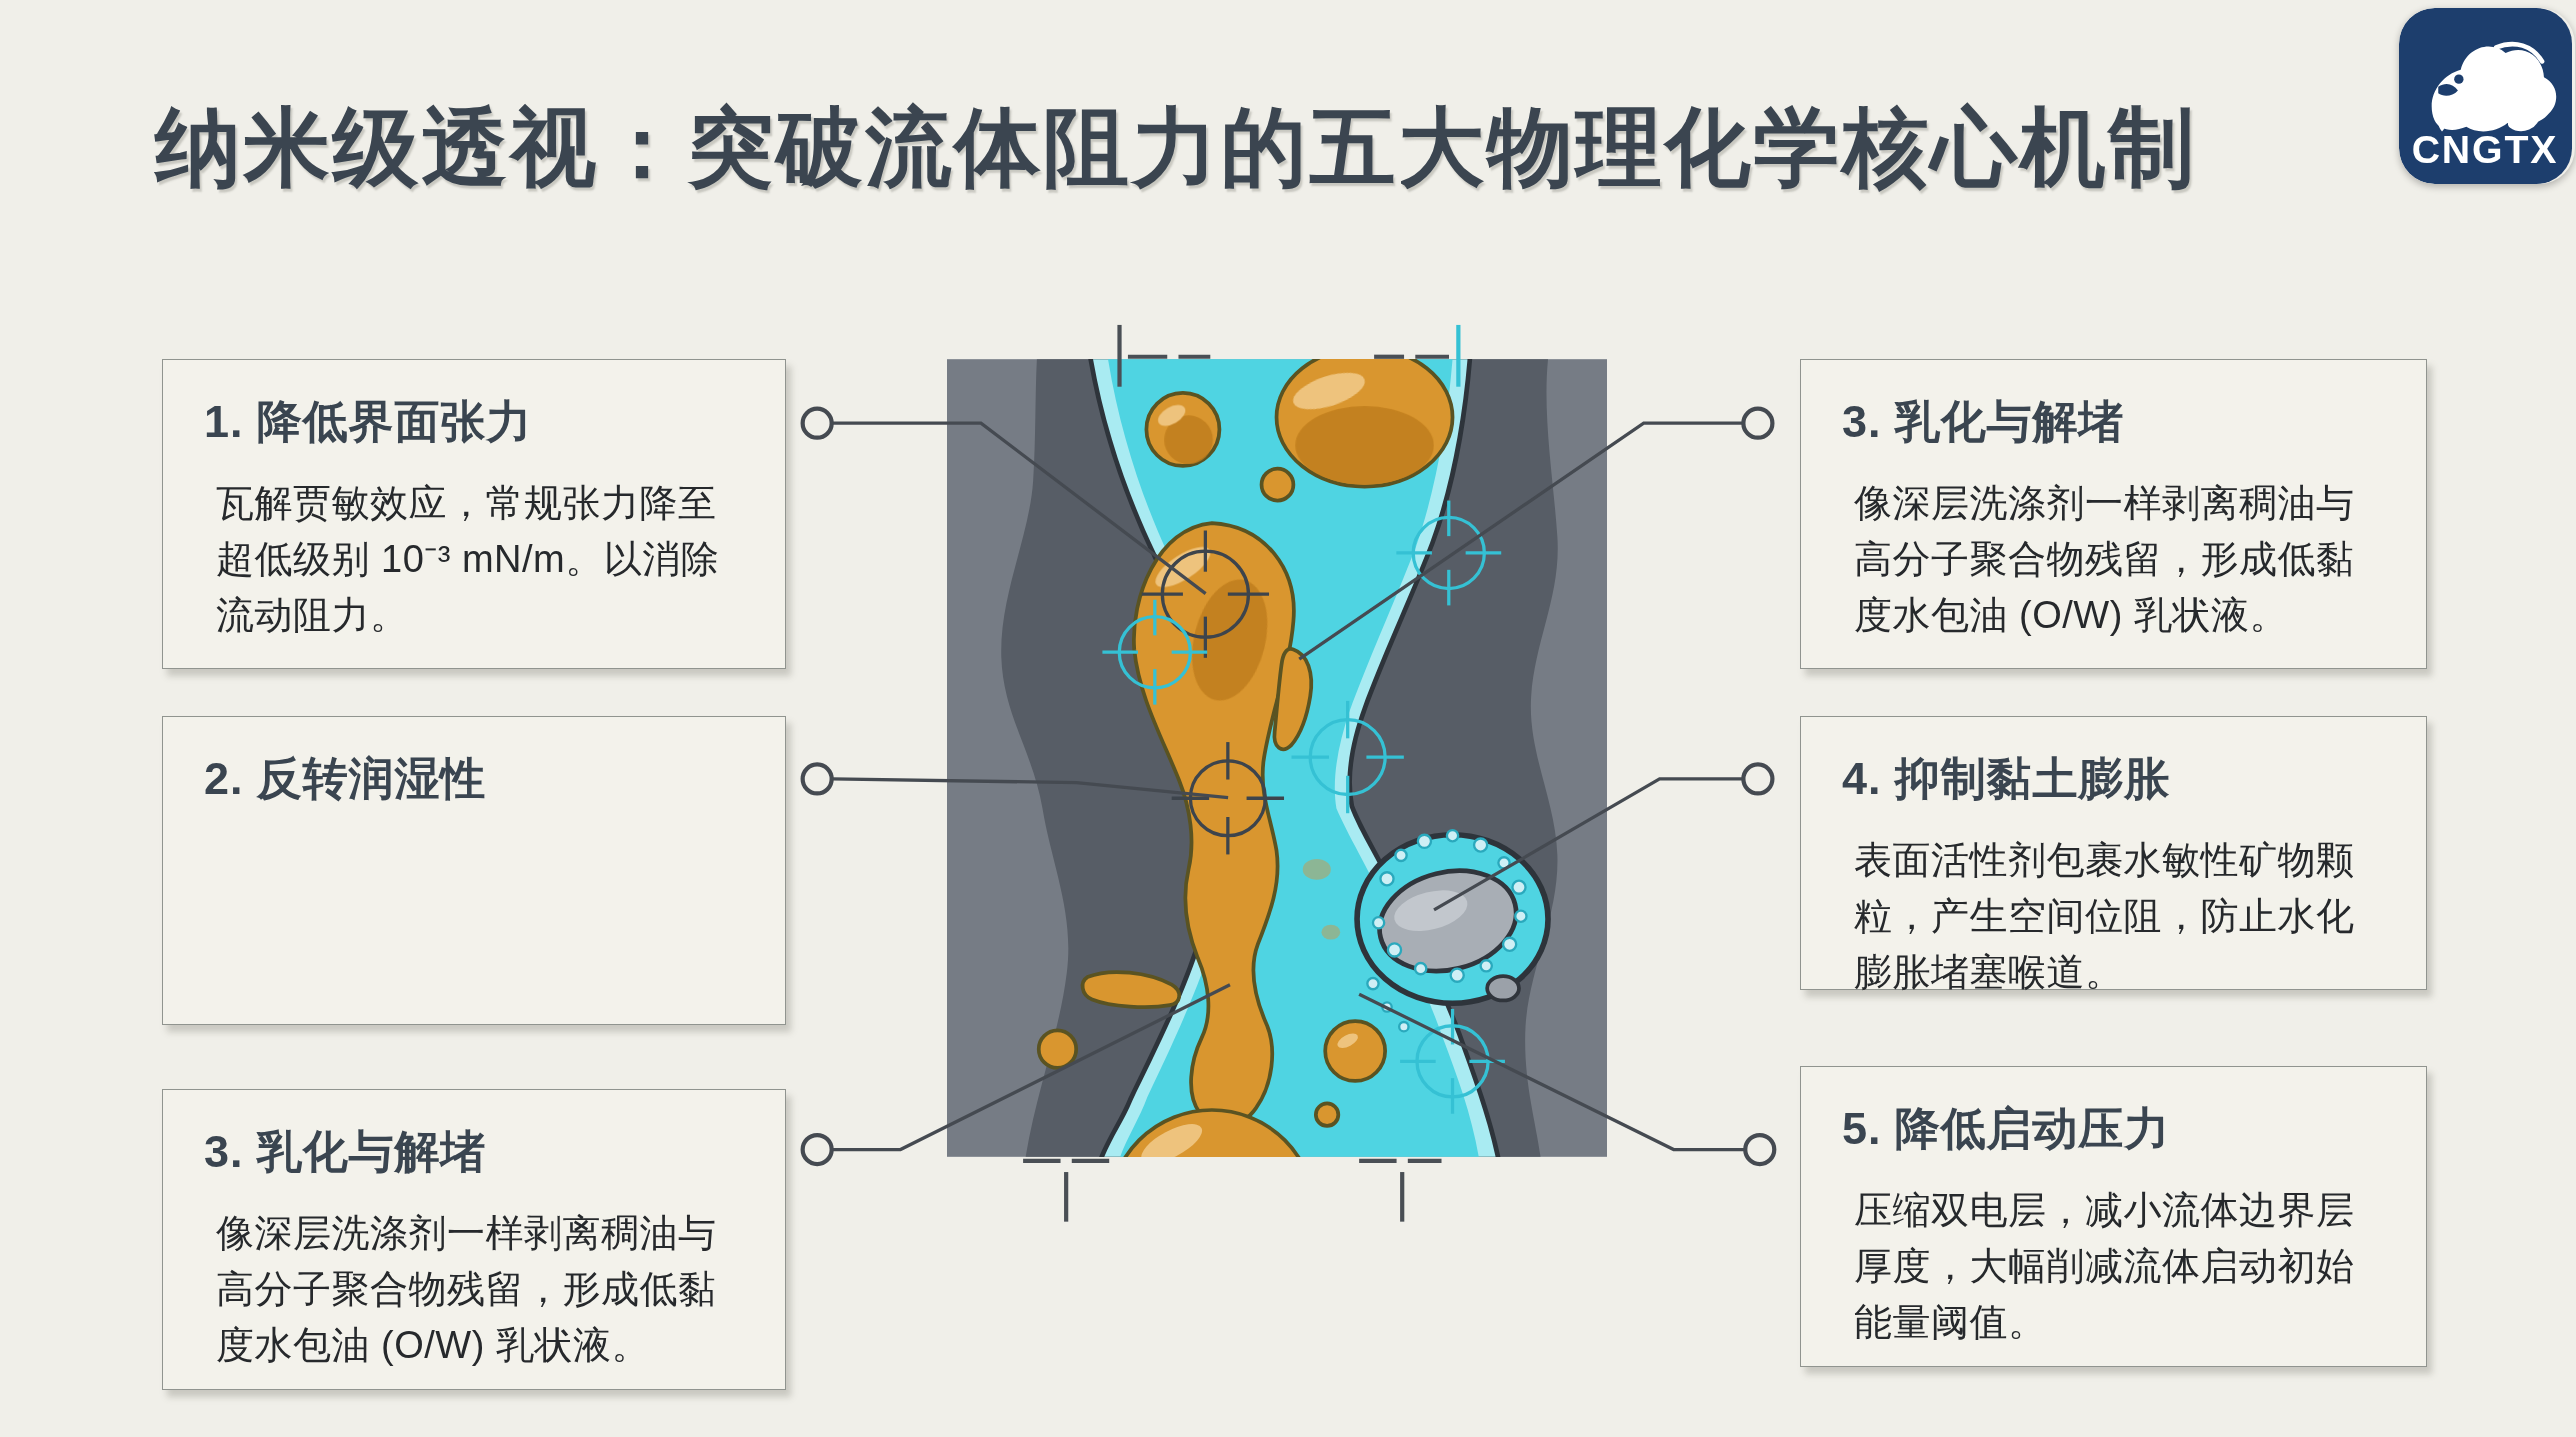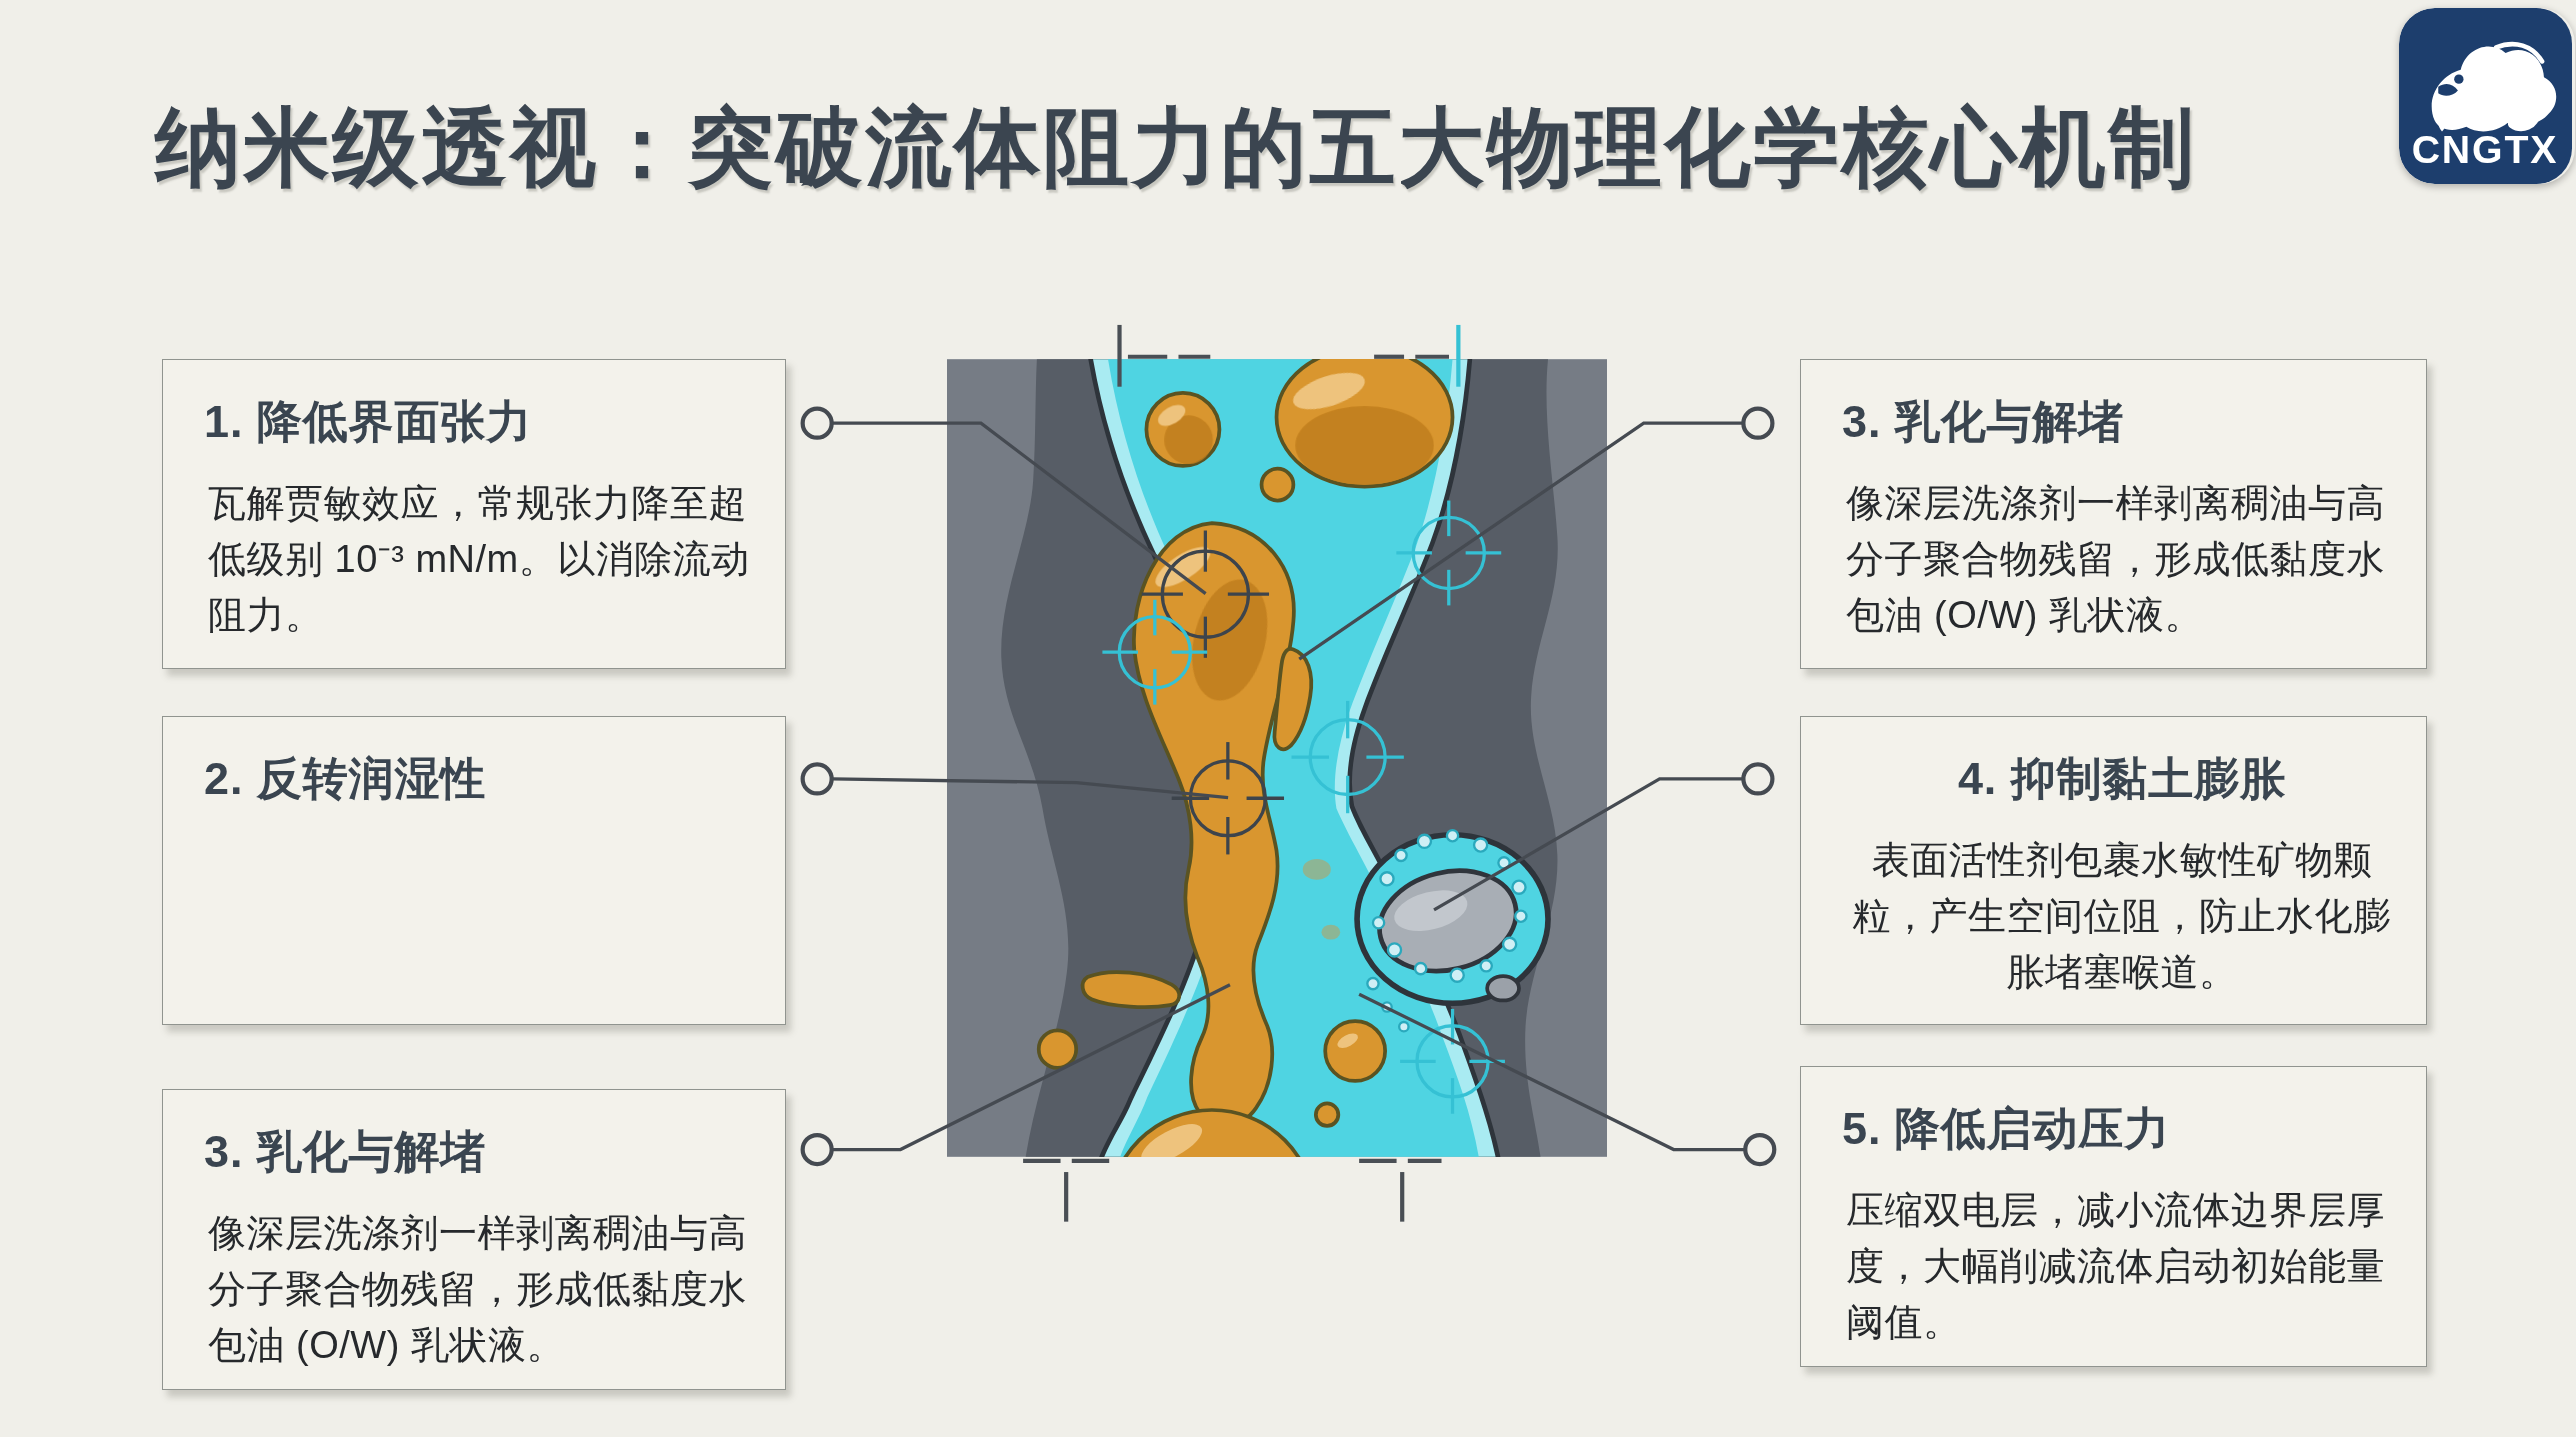--- a/index.html
+++ b/index.html
@@ -24,21 +24,21 @@
     background:#f3f2eb;border:1.9px solid #90948f;
     box-shadow:4.7px 6.6px 6.6px rgba(100,100,88,.28);
     padding:32px 24px 26px 41px;z-index:3;
   }
   .card-r{width:627px;}
   .card h2{
     margin:0 0 24px 0;font-size:45px;font-weight:700;color:#3a4550;
     letter-spacing:0.9px;
   }
   .card p{
-    margin:4px;font-size:38px;line-height:1.47;color:#26292c;
+    margin:12px;font-size:38px;line-height:1.47;color:#26292c;
     letter-spacing:0.5px;
   }
   .overlay,.illus{position:absolute;z-index:1;}
   .overlay{left:0;top:0;}
   .illus{left:947px;top:359px;}
 </style>
 </head>
 <body>
 
 <div class="canvas">
@@ -229,21 +229,21 @@
   </div>
   <div class="card" style="left:162px;top:1089px;height:301px;">
     <h2>3. 乳化与解堵</h2>
     <p>像深层洗涤剂一样剥离稠油与高分子聚合物残留，形成低黏度水包油 (O/W) 乳状液。</p>
   </div>
 
   <div class="card card-r" style="left:1800px;top:359px;height:310px;">
     <h2>3. 乳化与解堵</h2>
     <p>像深层洗涤剂一样剥离稠油与高分子聚合物残留，形成低黏度水包油 (O/W) 乳状液。</p>
   </div>
-  <div class="card card-r" style="left:1800px;top:716px;height:309px;text-align:center;">
+  <div class="card card-r" style="left:1800px;top:716px;height:274px;">
     <h2>4. 抑制黏土膨胀</h2>
     <p>表面活性剂包裹水敏性矿物颗粒，产生空间位阻，防止水化膨胀堵塞喉道。</p>
   </div>
   <div class="card card-r" style="left:1800px;top:1066px;height:301px;">
     <h2>5. 降低启动压力</h2>
     <p>压缩双电层，减小流体边界层厚度，大幅削减流体启动初始能量阈值。</p>
   </div>
 
 </div>
 

